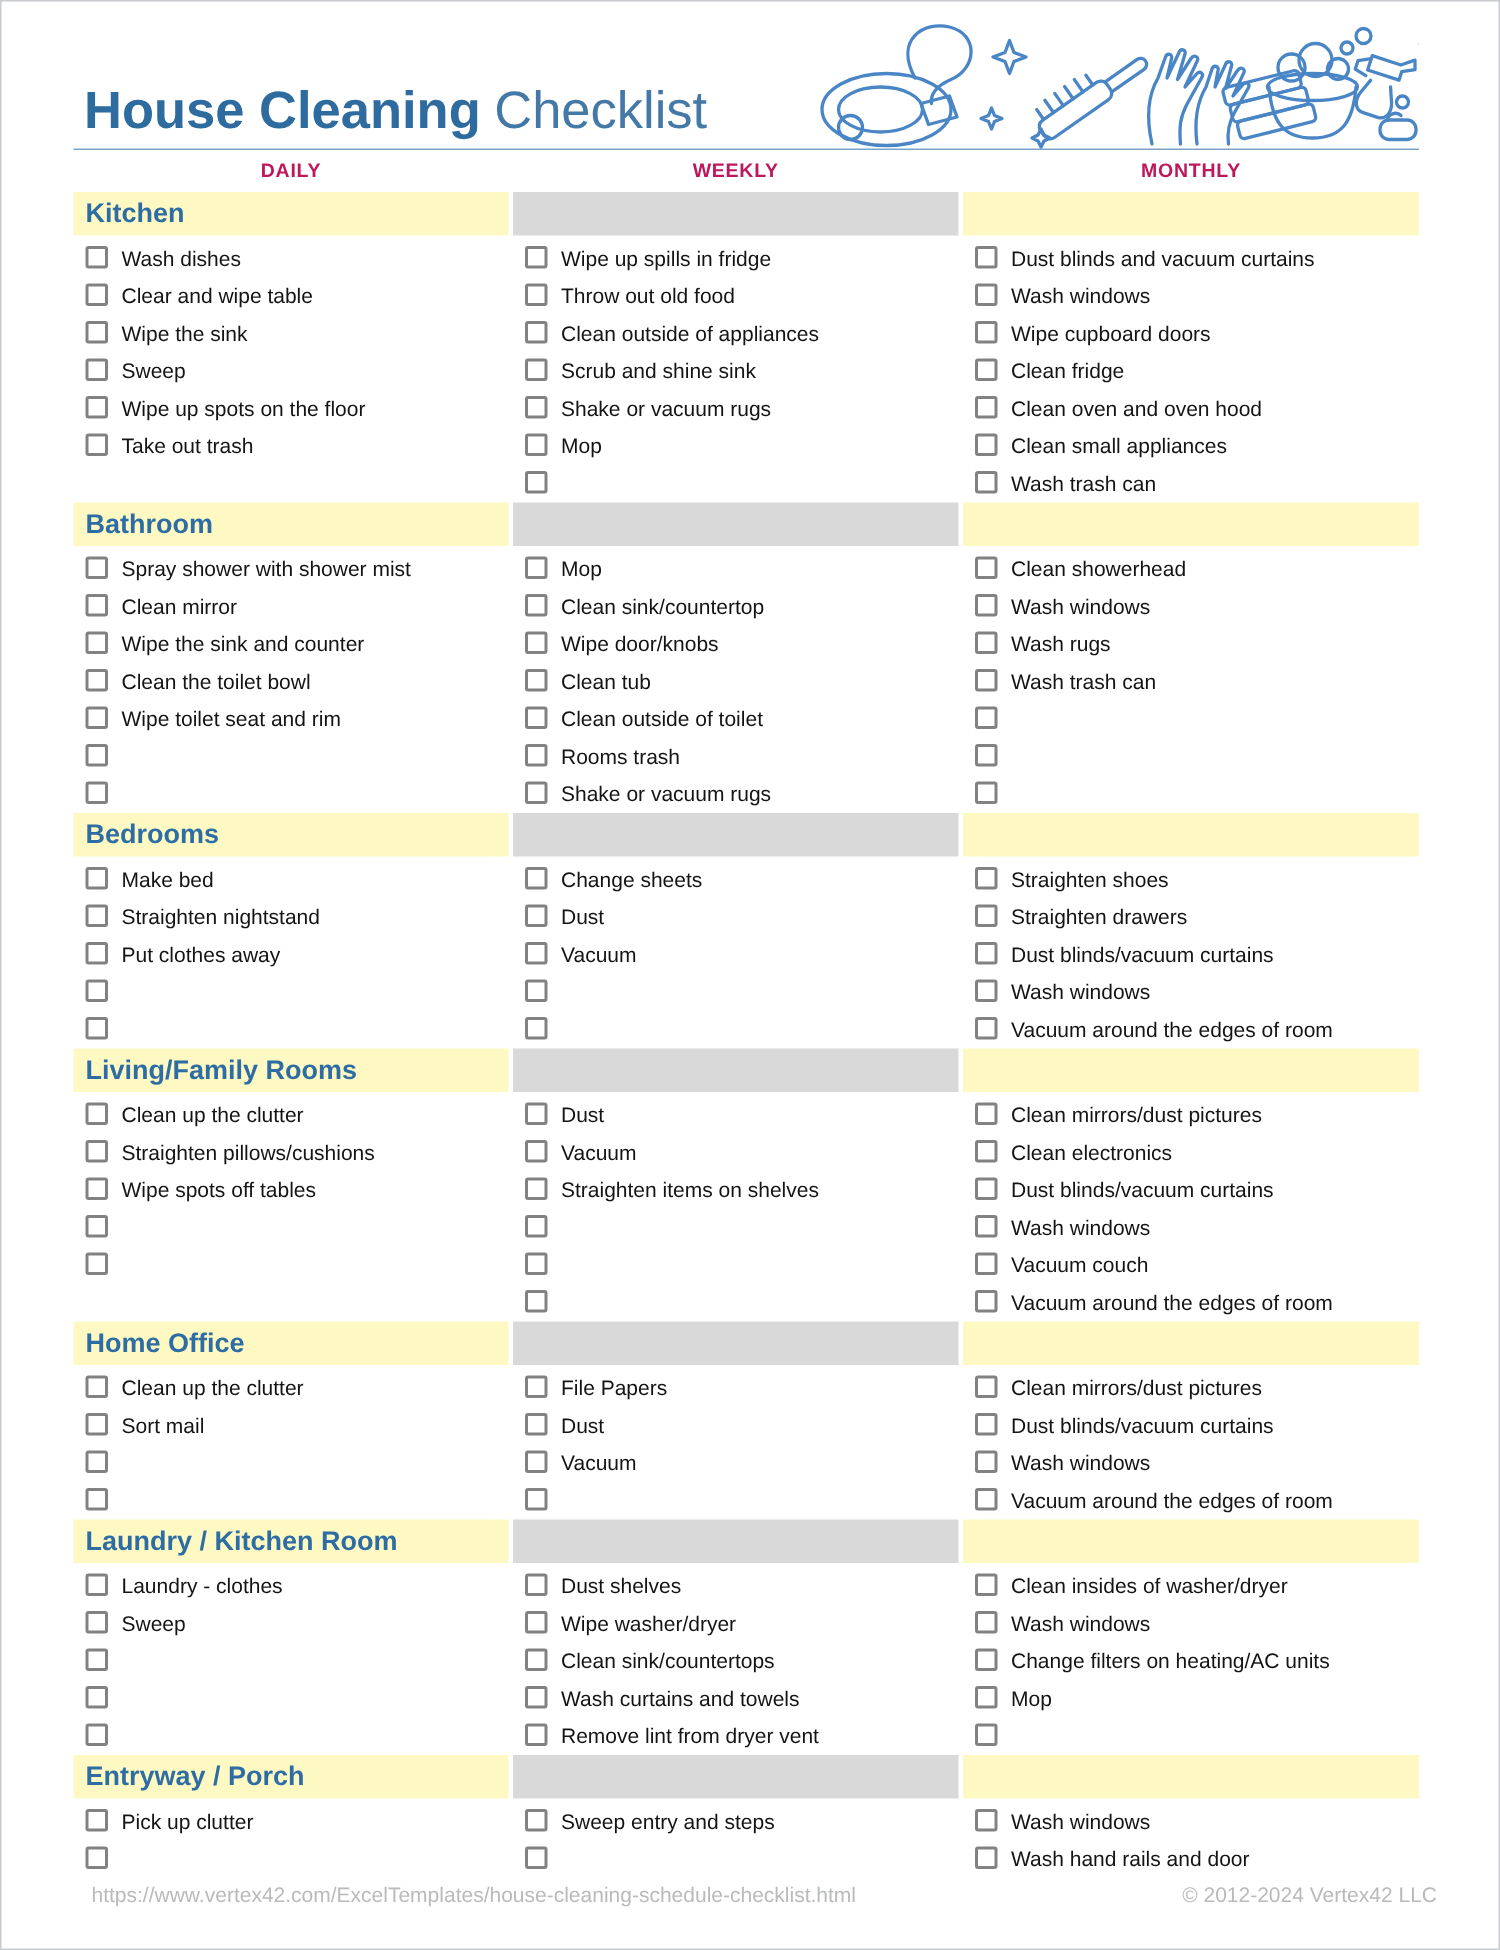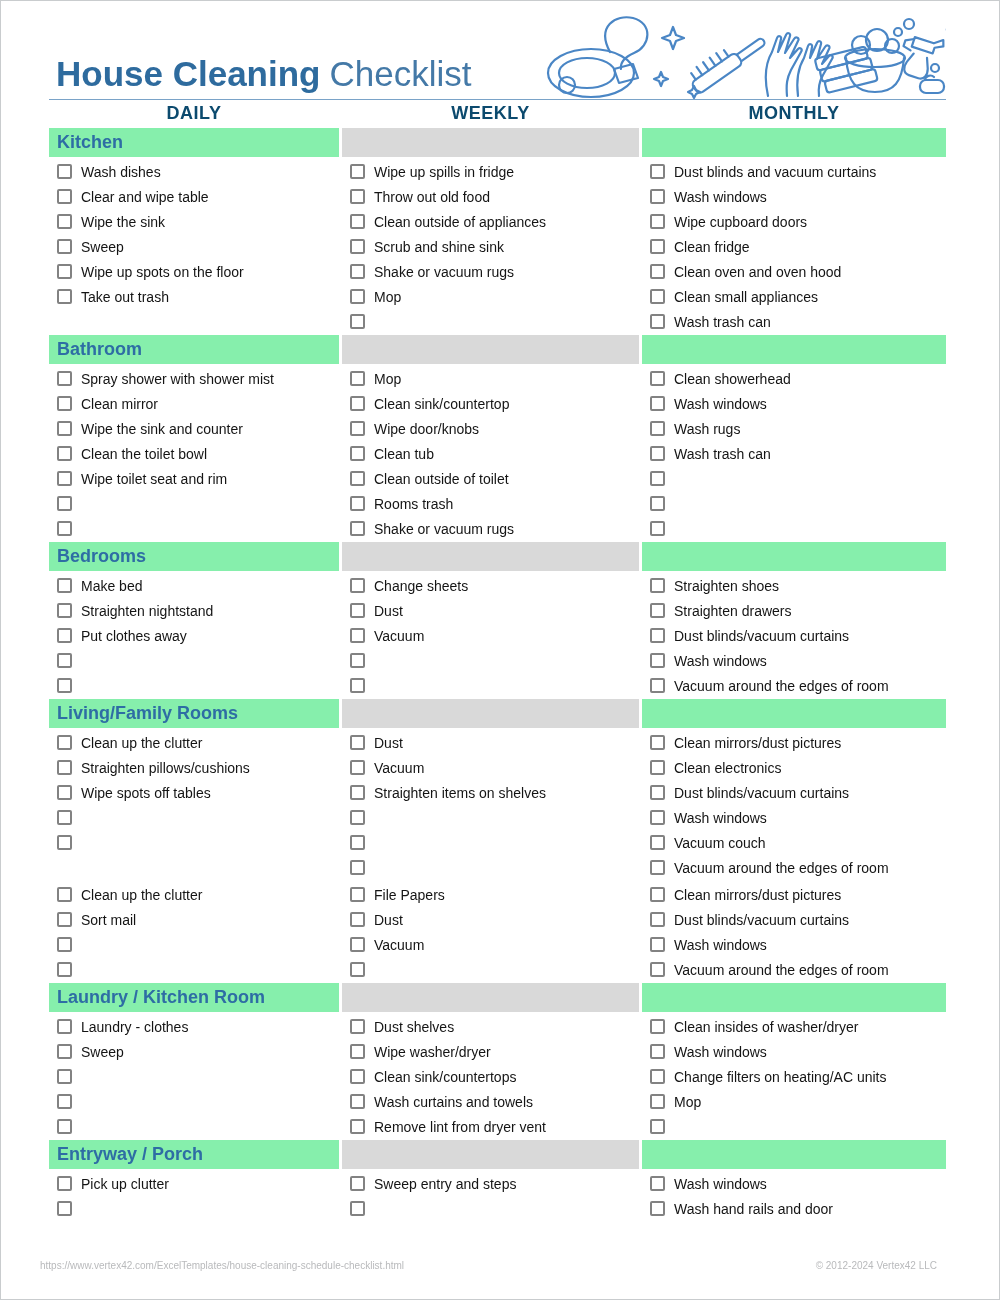--- a/index.html
+++ b/index.html
@@ -27,49 +27,49 @@
   .title .regular { font-weight:normal; margin-left:9px; color:#4479a7; }
   .header-art { flex:none; margin-bottom:-1px; }
   .header-art svg { display:block; }
 
   
   .colheads {
     display:grid; grid-template-columns:290px 297px 1fr; gap:3px;
     height:27px; align-items:center;
   }
   .colhead {
-    text-align:center; font-weight:bold; font-size:18px;
-    letter-spacing:.5px; color:#0c4a6e;
+    text-align:center; font-weight:bold; font-size:13px;
+    letter-spacing:.5px; color:#be185d;
   }
 
   
   .sections { margin-top:1px; }
   .section-header {
     display:grid; grid-template-columns:290px 297px 1fr; gap:3px;
     height:29px; margin-top:1px;
   }
-  .shcell { background:#86efac; display:flex; align-items:center; padding-left:8px; }
+  .shcell { background:#fef9c3; display:flex; align-items:center; padding-left:8px; }
   .shcell.gray { background:#d9d9d9; }
   .section-title { font-size:18px; font-weight:bold; color:#2e6da4; white-space:nowrap; }
 
   .section-body { display:grid; grid-template-columns:290px 297px 1fr; gap:3px; }
   .col { padding-top:2px; }
   .item-row { display:flex; align-items:center; height:25px; }
   .checkbox {
     width:15px; height:15px; flex:none;
     border:2px solid #828282; border-radius:2px;
     margin:0 9px 0 8px; background:#fff;
   }
   .item-label { font-size:14px; color:#141414; white-space:nowrap; }
 
   
   .footer {
-    position:absolute; left:39px; width:897px; bottom:28px;
+    position:absolute; left:60px; width:897px; bottom:28px;
     display:flex; justify-content:space-between;
-    font-size:10px; color:#b9babc;
+    font-size:14px; color:#b9babc;
   }
 </style>
 </head>
 <body>
 
 <div class="page">
   <div class="content">
 
     <div class="header">
       <div class="title">
@@ -474,20 +474,27 @@
                 <span class="item-label">Vacuum couch</span>
               </div>
               <div class="item-row">
                 <span class="checkbox"></span>
                 <span class="item-label">Vacuum around the edges of room</span>
               </div>
             </div>
           </div>
         </div>
         <div>
+          <div class="section-header">
+            <div class="shcell">
+              <span class="section-title">Home Office</span>
+            </div>
+            <div class="shcell gray"></div>
+            <div class="shcell"></div>
+          </div>
           <div class="section-body">
             <div class="col">
               <div class="item-row">
                 <span class="checkbox"></span>
                 <span class="item-label">Clean up the clutter</span>
               </div>
               <div class="item-row">
                 <span class="checkbox"></span>
                 <span class="item-label">Sort mail</span>
               </div>

